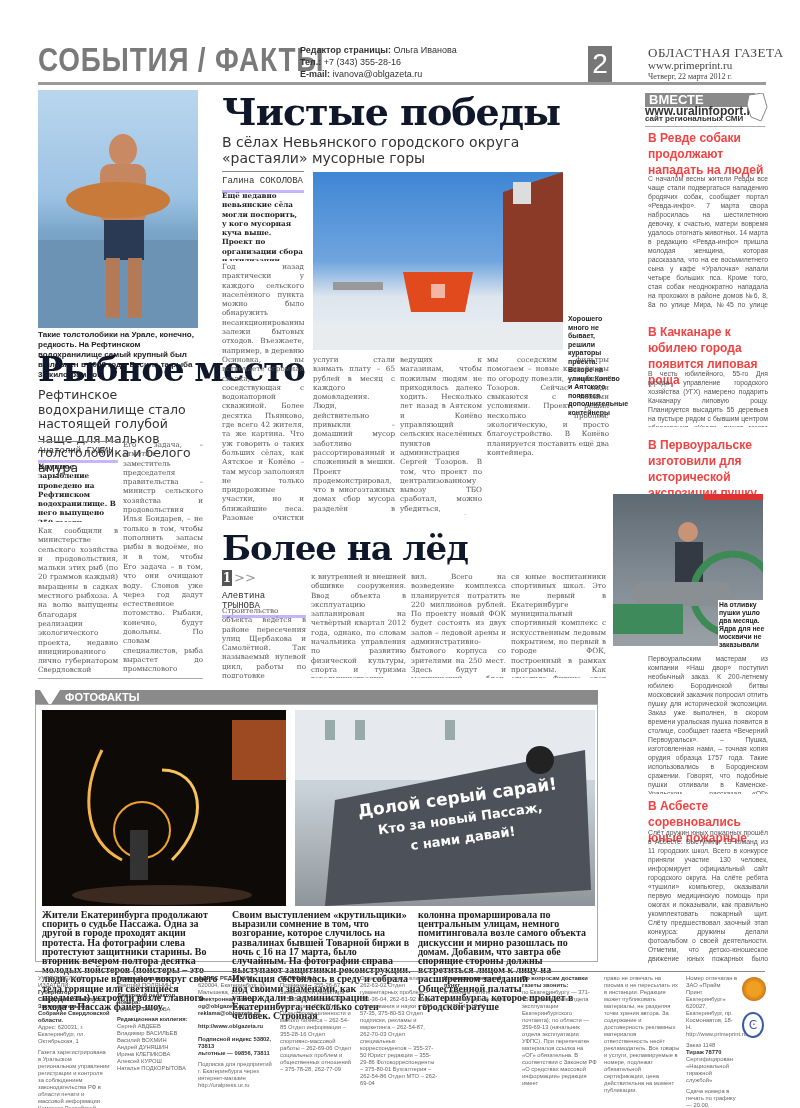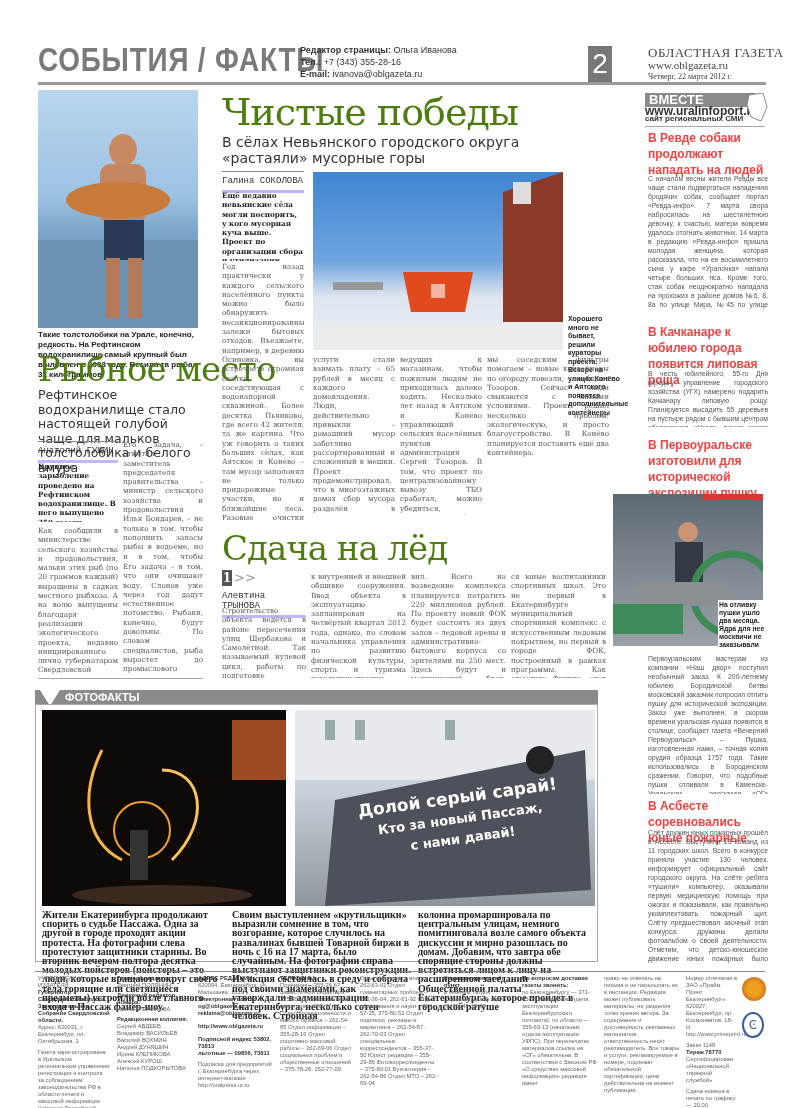--- a/index.html
+++ b/index.html
@@ -11,21 +11,21 @@
 .pagenum{left:588px;top:46px;width:24px;height:36px;background:#777;color:#fff;font-family:"Liberation Sans",sans-serif;font-size:28px;text-align:center;line-height:36px}
 .paper{left:648px;top:47px;font-family:"Liberation Serif",serif;font-size:11px;line-height:12px;color:#444}
 .paper .t{font-size:13px;letter-spacing:.5px}
 .paper .s{font-size:8px}
 .hrule{left:38px;top:82px;width:728px;height:3px;background:#9a9a9a}
 .photo{background:#888;overflow:hidden}
 .cap{font-family:"Liberation Sans",sans-serif;font-size:8px;line-height:10px;font-weight:bold;color:#222}
 .body{font-size:7.2px;line-height:9.3px;color:#555;text-align:justify;overflow:hidden}
 .lead{font-size:7.2px;line-height:9.3px;font-weight:bold;color:#222;overflow:hidden}
 .byline{font-family:Liberation Mono, monospace;font-size:9px;border-top:1px solid #888;border-bottom:3px solid #c4b5fd;padding:4px 0;color:#333}
-h1.big{font-family:"DejaVu Serif",serif;font-weight:normal;color:#4d7c0f;letter-spacing:-1px}
+h1.big{font-family:"DejaVu Serif",serif;font-weight:bold;color:#0f172a;letter-spacing:-1px}
 .sub{font-family:"DejaVu Sans",sans-serif;font-size:14px;line-height:16px;color:#333}
 .rbar{font-family:"Liberation Sans",sans-serif}
 .rhead{font-family:"Liberation Sans",sans-serif;font-weight:bold;font-size:12px;line-height:16px;color:#ef4444}
 .rbody{font-family:"Liberation Sans",sans-serif;font-size:6.8px;line-height:9px;color:#555;text-align:justify;overflow:hidden}
 .foto-hdr{left:35px;top:690px;width:563px;height:14px;background:#8a8a8a;color:#fff;font-family:"Liberation Sans",sans-serif;font-weight:bold;font-size:11px;line-height:14px;padding-left:30px}
 .foto-box{left:35px;top:704px;width:563px;height:258px;border:1px solid #aaa}
 .tri{left:40px;top:690px;width:0;height:0;border-left:10px solid transparent;border-right:10px solid transparent;border-top:16px solid #fff}
 .fcap{font-family:Liberation Serif, serif;font-weight:bold;font-size:10px;line-height:9.2px;color:#222}
 .imprint{font-family:"Liberation Sans",sans-serif;font-size:5.8px;line-height:7px;color:#666}
 .imprint b{color:#333}
@@ -35,21 +35,21 @@
 
 <div class="abs rubric">СОБЫТИЯ / ФАКТЫ</div>
 <div class="abs editor">
   <div><b>Редактор страницы:</b> <span>Ольга Иванова</span></div>
   <div><b>Тел.:</b> <span>+7 (343) 355-28-16</span></div>
   <div><b>E-mail:</b> <span>ivanova@oblgazeta.ru</span></div>
 </div>
 <div class="abs pagenum">2</div>
 <div class="abs paper">
   <div class="t">ОБЛАСТНАЯ ГАЗЕТА</div>
-  <div>www.oblgazeta.ru</div>
+  <div>www.primeprint.ru</div>
   <div class="s">Четверг, 22 марта 2012 г.</div>
 </div>
 <div class="abs hrule"></div>
 
 <div class="abs photo" style="left:38px;top:90px;width:160px;height:238px;background:linear-gradient(180deg,#b9d6ee 0%,#9cc2e3 45%,#7aa5c8 60%,#5d87a8 100%)">
   <svg width="160" height="238">
     <rect x="0" y="150" width="160" height="88" fill="#6c93b3"></rect>
     <ellipse cx="85" cy="60" rx="14" ry="16" fill="#c98a63"></ellipse>
     <rect x="62" y="74" width="46" height="60" rx="10" fill="#c58660"></rect>
     <ellipse cx="80" cy="110" rx="52" ry="18" fill="#c77a3a"></ellipse>
@@ -81,21 +81,21 @@
     <polygon points="90,100 160,100 152,140 98,140" fill="#e04a1c"></polygon>
     <rect x="118" y="112" width="14" height="14" fill="#fff" opacity=".6"></rect>
     <rect x="0" y="150" width="250" height="28" fill="#e9ecef"></rect>
   </svg>
 </div>
 <div class="abs cap" style="left:568px;top:315px;width:56px;font-size:7px;line-height:8.5px">Хорошего много не бывает, решили кураторы проекта. Вскоре на улицах Конёво и Аятского появятся дополнительные контейнеры</div>
 <div class="abs body" style="left:313px;top:355px;width:82px;height:160px">услуги стали взимать плату – 65 рублей в месяц с каждого домовладения. Люди, действительно привыкли – домашний мусор заботливо рассортированный и сложенный в мешки. Проект продемонстрировал, что в многоэтажных домах сбор мусора разделён в отдельные контейнеры, тогда бы отходы составили меньше.</div>
 <div class="abs body" style="left:400px;top:355px;width:82px;height:160px">ведущих к магазинам, чтобы пожилым людям не приходилось далеко ходить. Несколько лет назад в Аятском и Конёво управляющий сельских населённых пунктов администрация Сергей Тозоров. В том, что проект по централизованному вывозу ТБО сработал, можно убедиться, поколесив по сёлам и деревням Невьянского городского округа.</div>
 <div class="abs body" style="left:487px;top:355px;width:122px;height:160px">мы соседским фильтры помогаем – новые контейнеры по огороду повезли, – сообщает Тозоров. Сейчас люди свыкаются с новыми условиями. Проект решил несколько проблем: экологическую, и просто благоустройство. В Конёво планируется поставить ещё два контейнера.</div>
 
-<h1 class="abs big" style="left:222px;top:528px;font-size:34px;line-height:40px">Сдача на лёд</h1>
+<h1 class="abs big" style="left:222px;top:528px;font-size:34px;line-height:40px">Более на лёд</h1>
 <div class="abs" style="left:222px;top:570px;width:10px;height:16px;background:#555;color:#fff;font-size:12px;font-weight:bold;text-align:center;line-height:16px">1</div>
 <div class="abs" style="left:234px;top:570px;color:#999;font-size:13px;line-height:16px">&gt;&gt;</div>
 <div class="abs byline" style="left:222px;top:587px;width:84px;border-top:none">Алевтина ТРЫНОВА</div>
 <div class="abs body" style="left:222px;top:606px;width:84px;height:72px">Строительство объекта ведётся в районе пересечения улиц Щербакова и Самолётной. Так называемый нулевой цикл, работы по подготовке основания и закладку фундамента, уже завершили. Теперь строители на 90 процентов выполнили монтаж металлического каркаса.</div>
 <div class="abs body" style="left:311px;top:572px;width:95px;height:106px">к внутренней и внешней обшивке сооружения. Ввод объекта в эксплуатацию запланирован на четвёртый квартал 2012 года, однако, по словам начальника управления по развитию физической культуры, спорта и туризма горадминистрации Людмилы Фитиной, возможны определённые финансовые сложности.</div>
 <div class="abs body" style="left:411px;top:572px;width:95px;height:106px">вил. Всего на возведение комплекса планируется потратить 220 миллионов рублей. По проекту новый ФОК будет состоять из двух залов – ледовой арены и административно-бытового корпуса со зрителями на 250 мест. Здесь будут и медицинский блок, тренерские, душевые, раздевалки.</div>
 <div class="abs body" style="left:511px;top:572px;width:95px;height:106px">ся юные воспитанники спортивных школ. Это не первый в Екатеринбурге муниципальный спортивный комплекс с искусственным ледовым покрытием, но первый в городе ФОК, построенный в рамках программы. Как отметила Фитина, этот комплекс полностью соответствует современным требованиям к спортсооружениям.</div>
 
 <div class="abs rbar" style="left:645px;top:93px;width:120px;height:30px">
   <div style="background:#8a8a8a;color:#fff;font-weight:bold;font-size:13px;line-height:14px;padding-left:4px;width:110px">ВМЕСТЕ</div>

